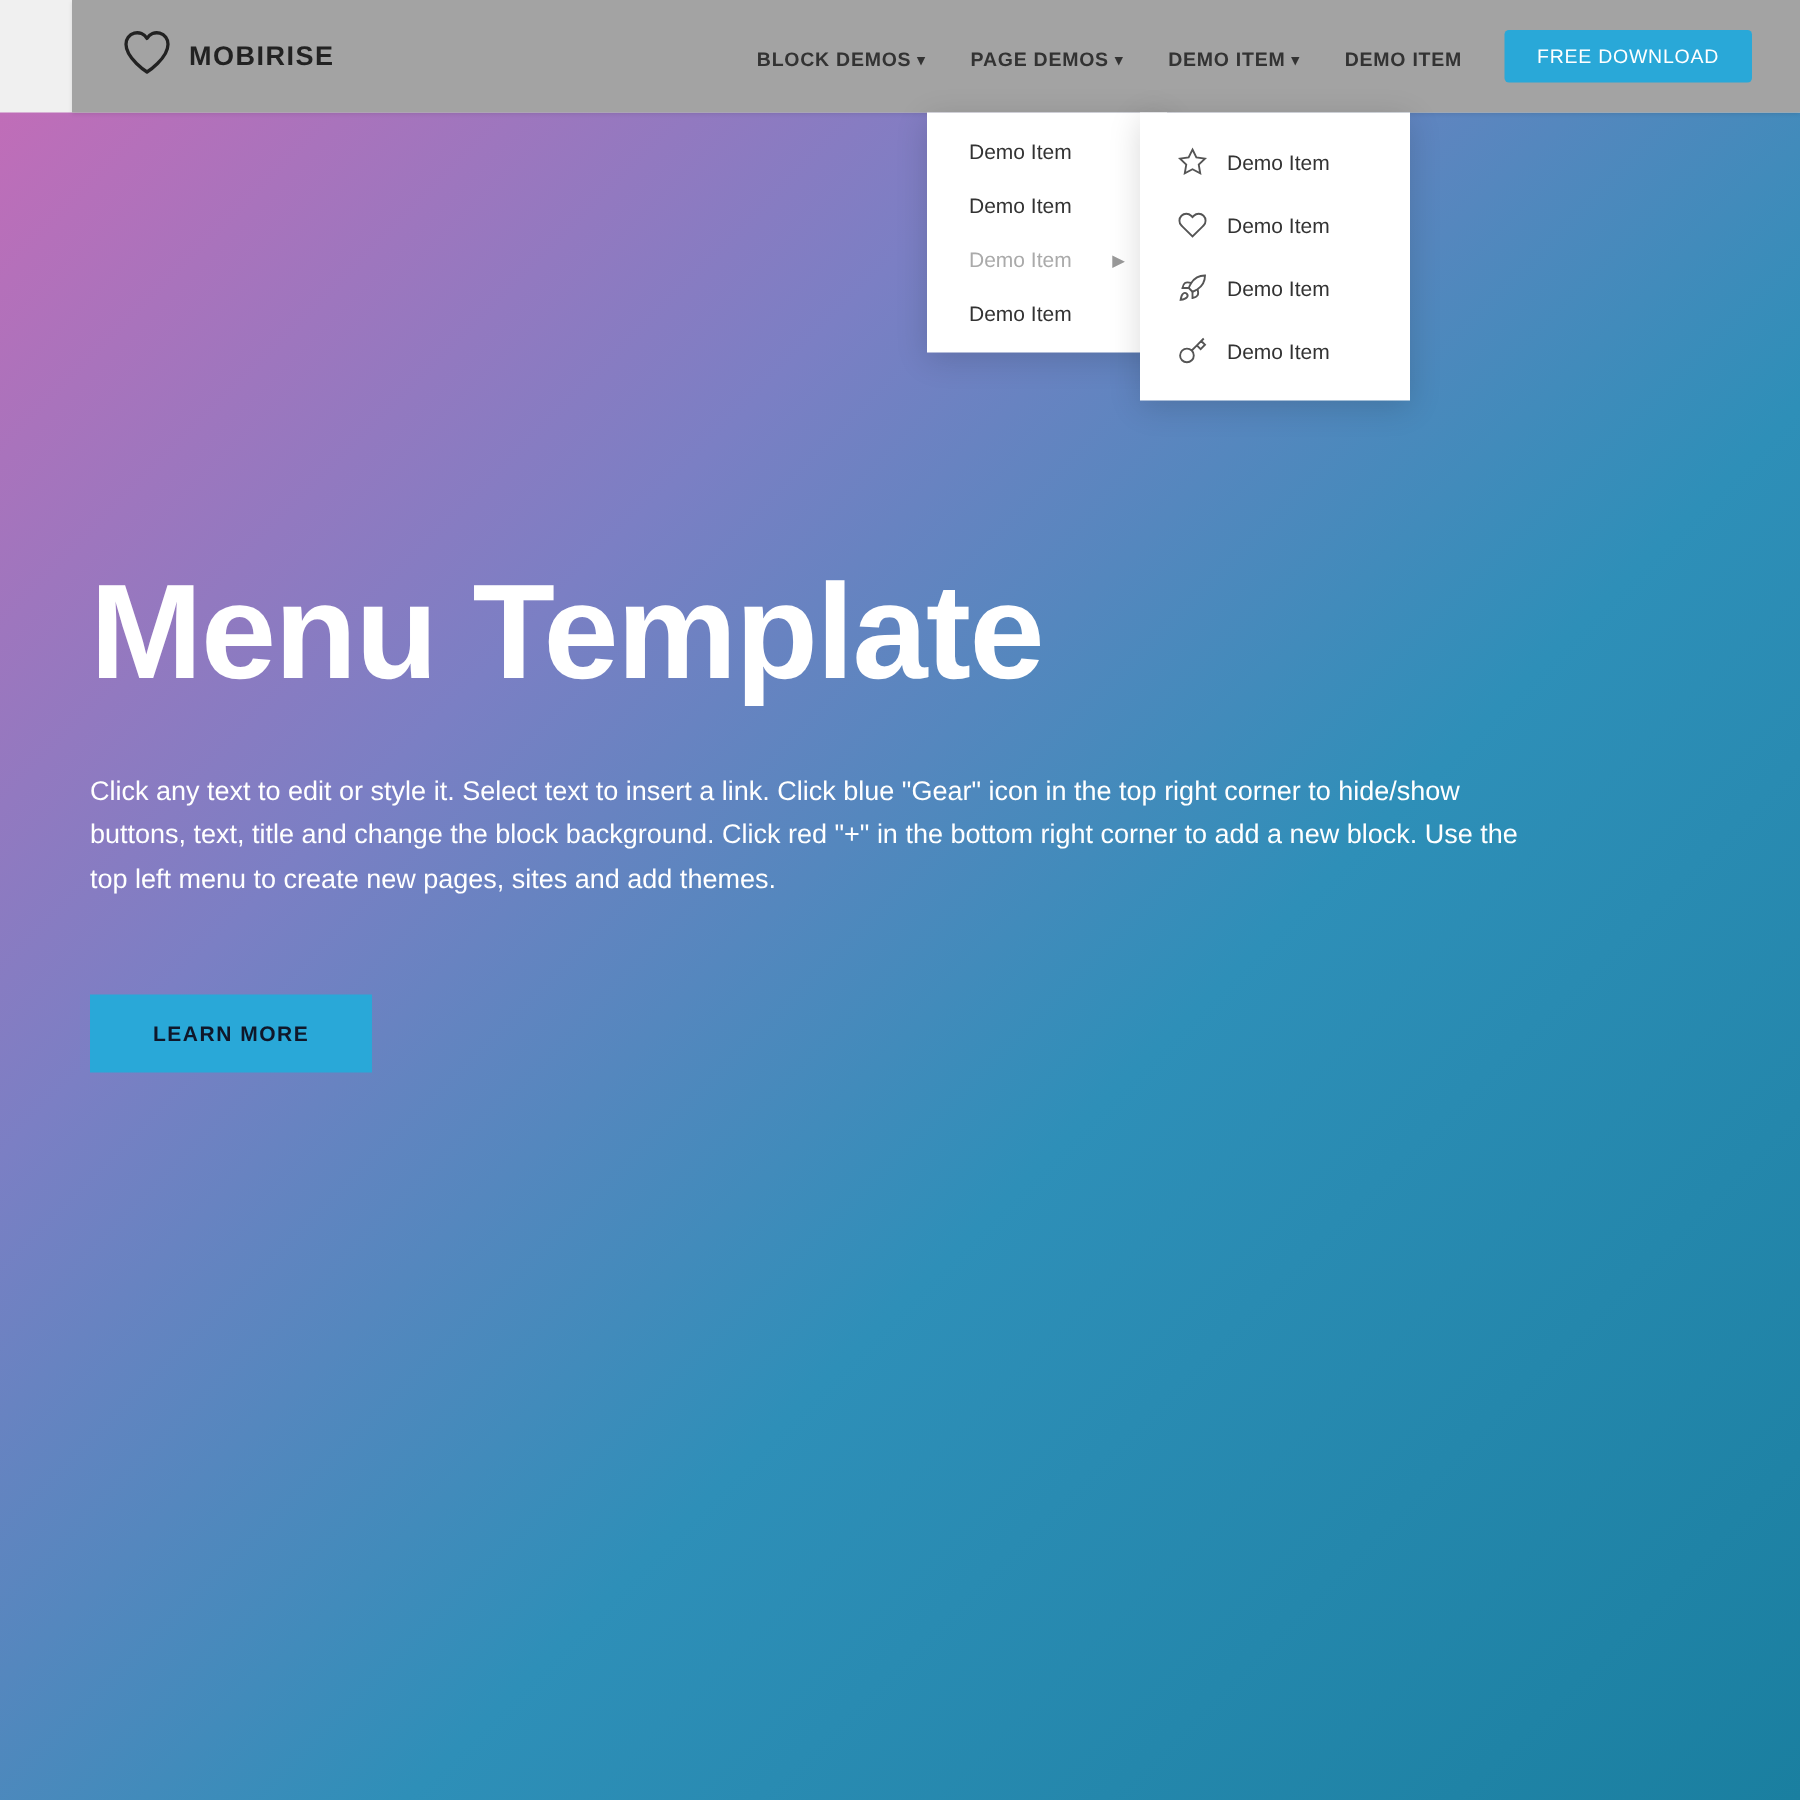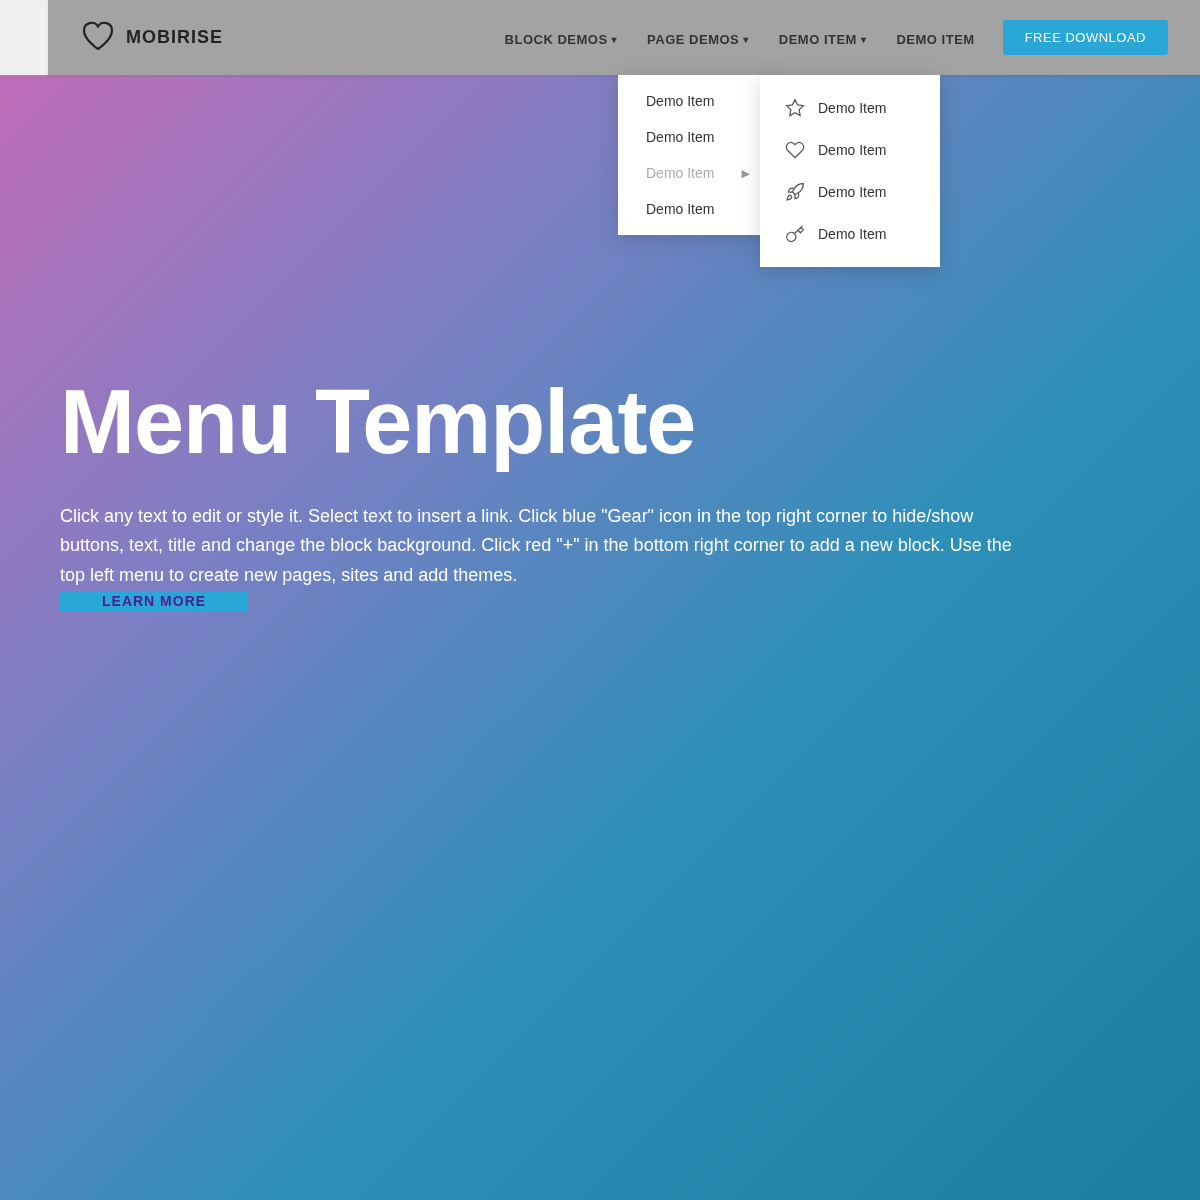--- a/index.html
+++ b/index.html
@@ -154,49 +154,51 @@
     
     .hero {
       position: relative;
       width: 100%;
       height: 1125px;
       background: linear-gradient(135deg, #c06db8 0%, #7b7fc4 30%, #2e8fb8 60%, #1a7fa0 100%);
       padding: 80px 60px 60px 60px;
       display: flex;
       flex-direction: column;
       justify-content: flex-start;
+      gap: 11px;
     }
 
     .hero-title {
       font-size: 90px;
       font-weight: 900;
       color: #fff;
       line-height: 1.05;
       margin-bottom: 32px;
       margin-top: 220px;
       letter-spacing: -1px;
     }
 
     .hero-text {
       font-size: 18px;
       color: #fff;
       line-height: 1.65;
       max-width: 980px;
+      margin-bottom: 50px;
       font-weight: 400;
     }
 
     .hero-buttons {
       display: flex;
       gap: 24px;
     }
 
     .btn-primary {
       background: #29a8d8;
-      color: #4c1d95;
-      padding: 2px 42px;
+      color: #0f172a;
+      padding: 18px 42px;
       font-size: 14px;
       font-weight: 700;
       letter-spacing: 1px;
       text-transform: uppercase;
       cursor: pointer;
       border: none;
     }
 
     .btn-outline {
       background: transparent;

